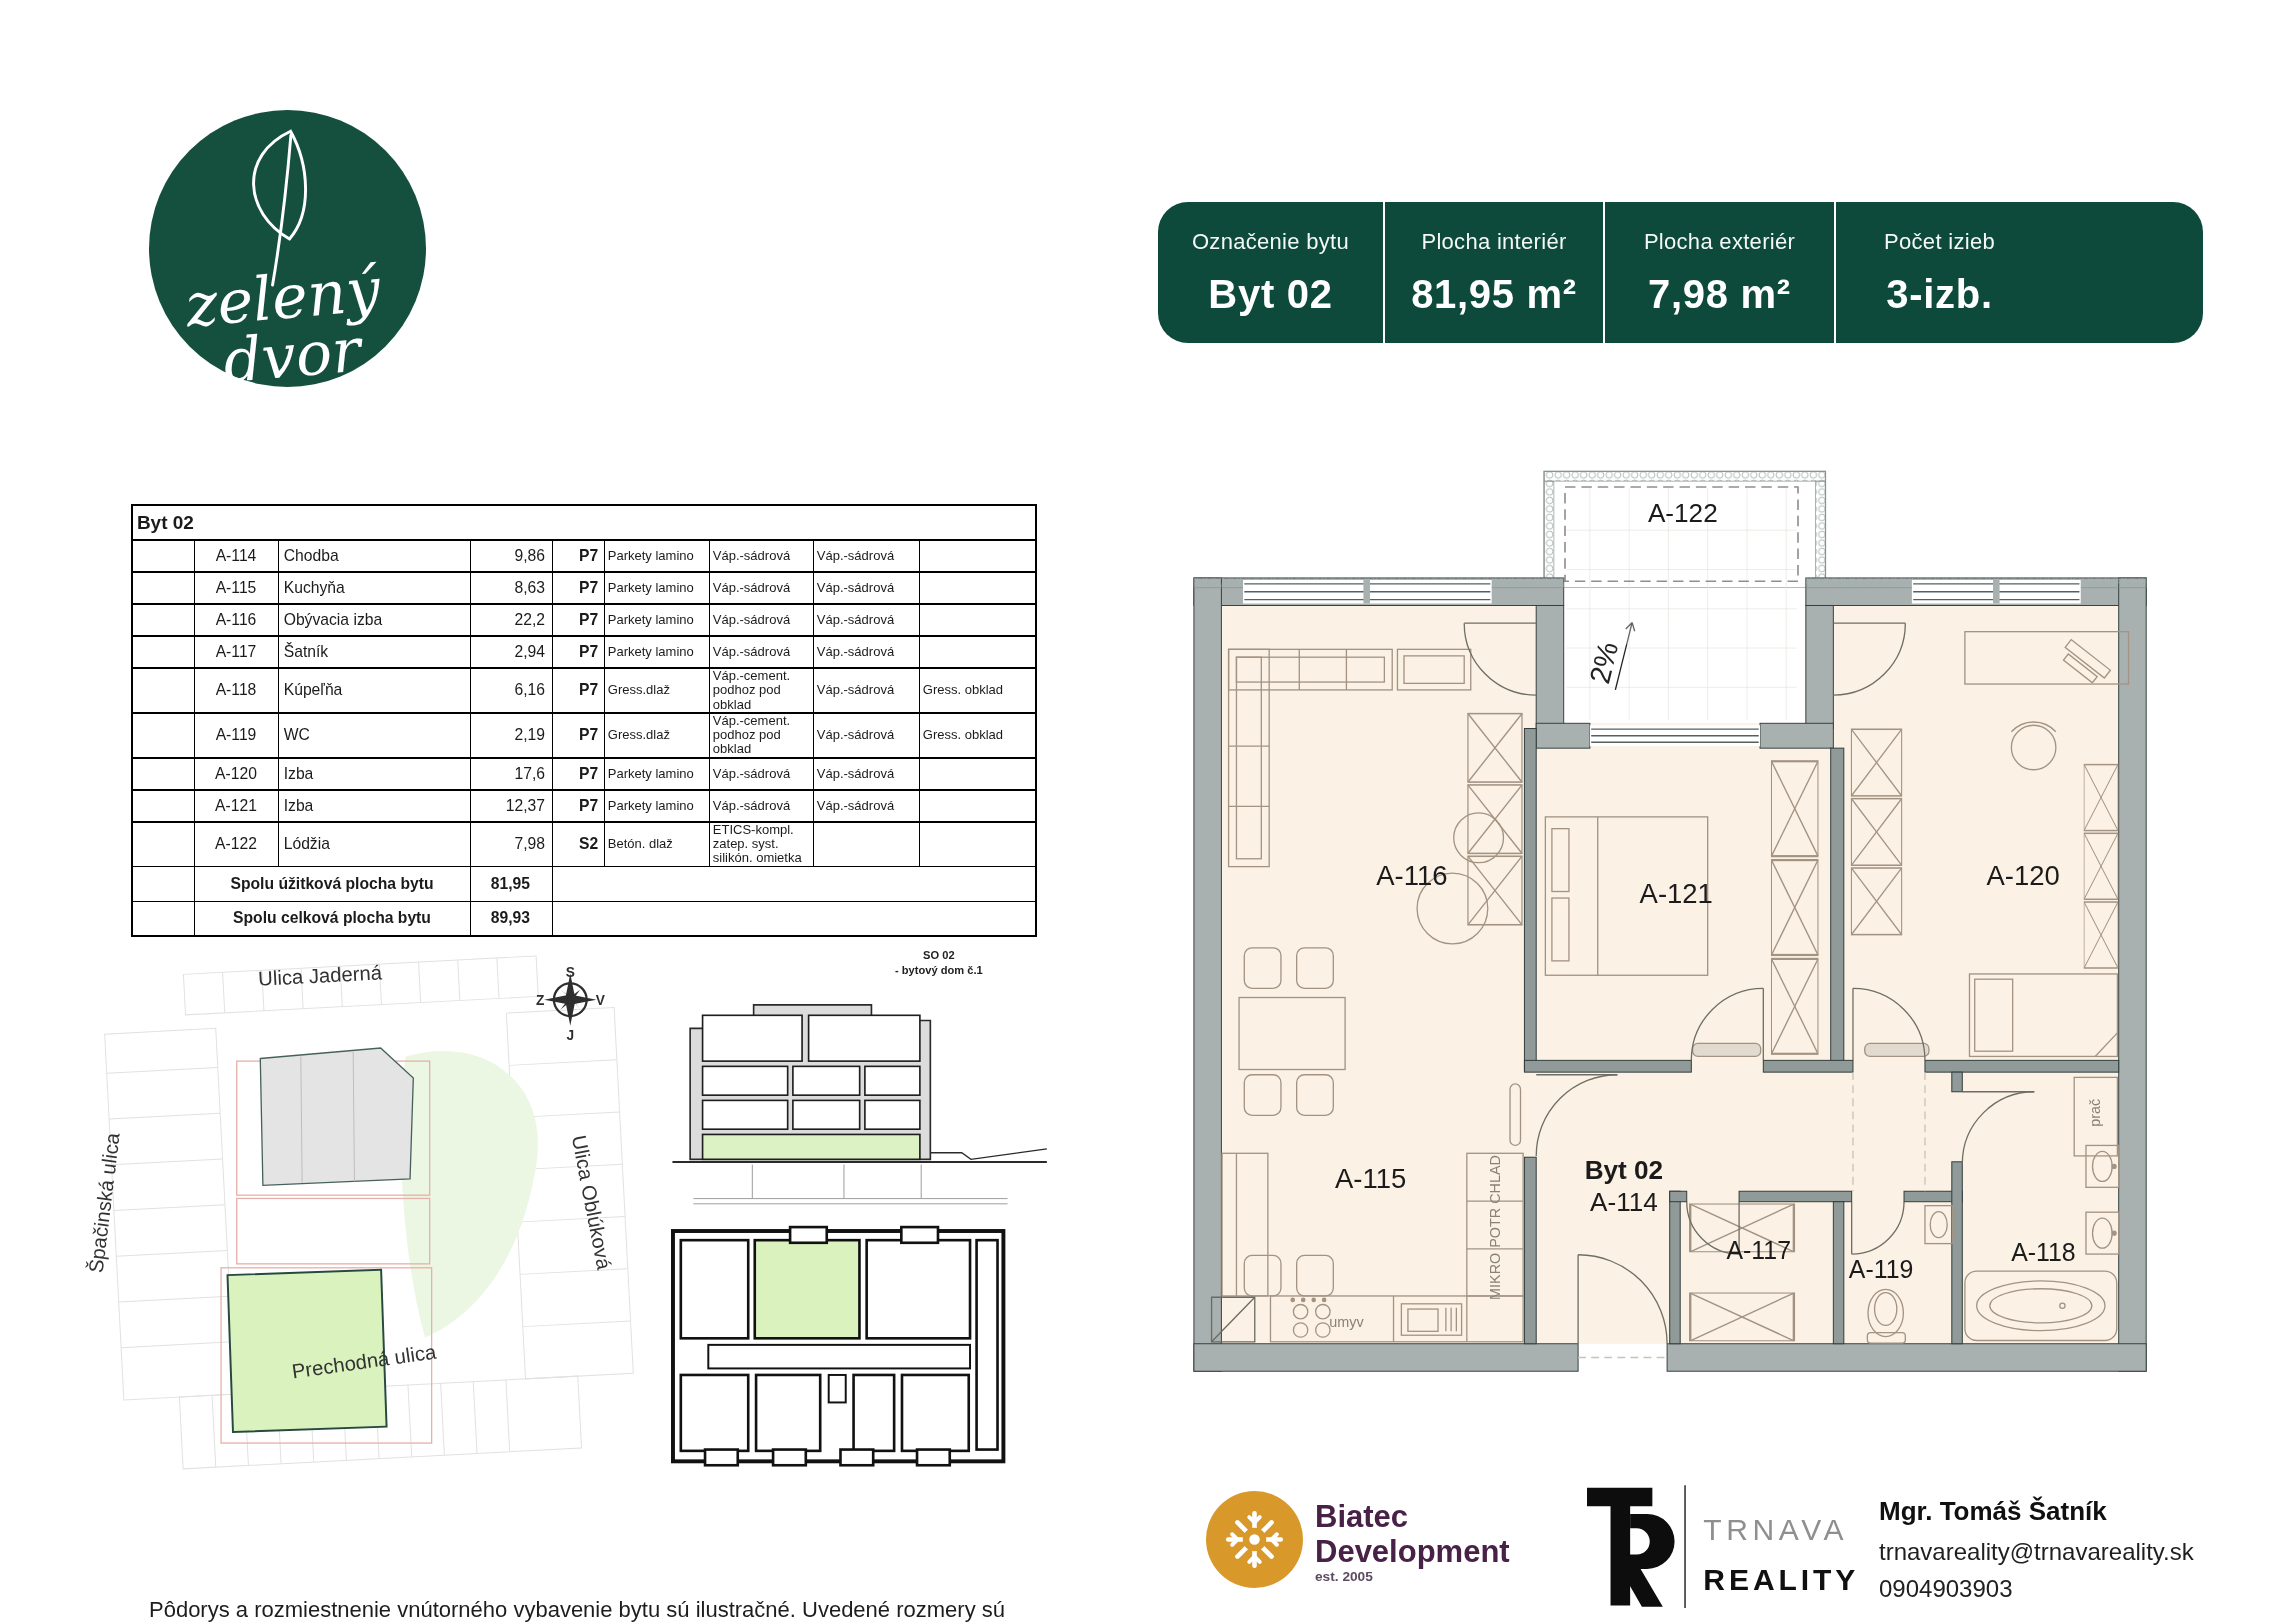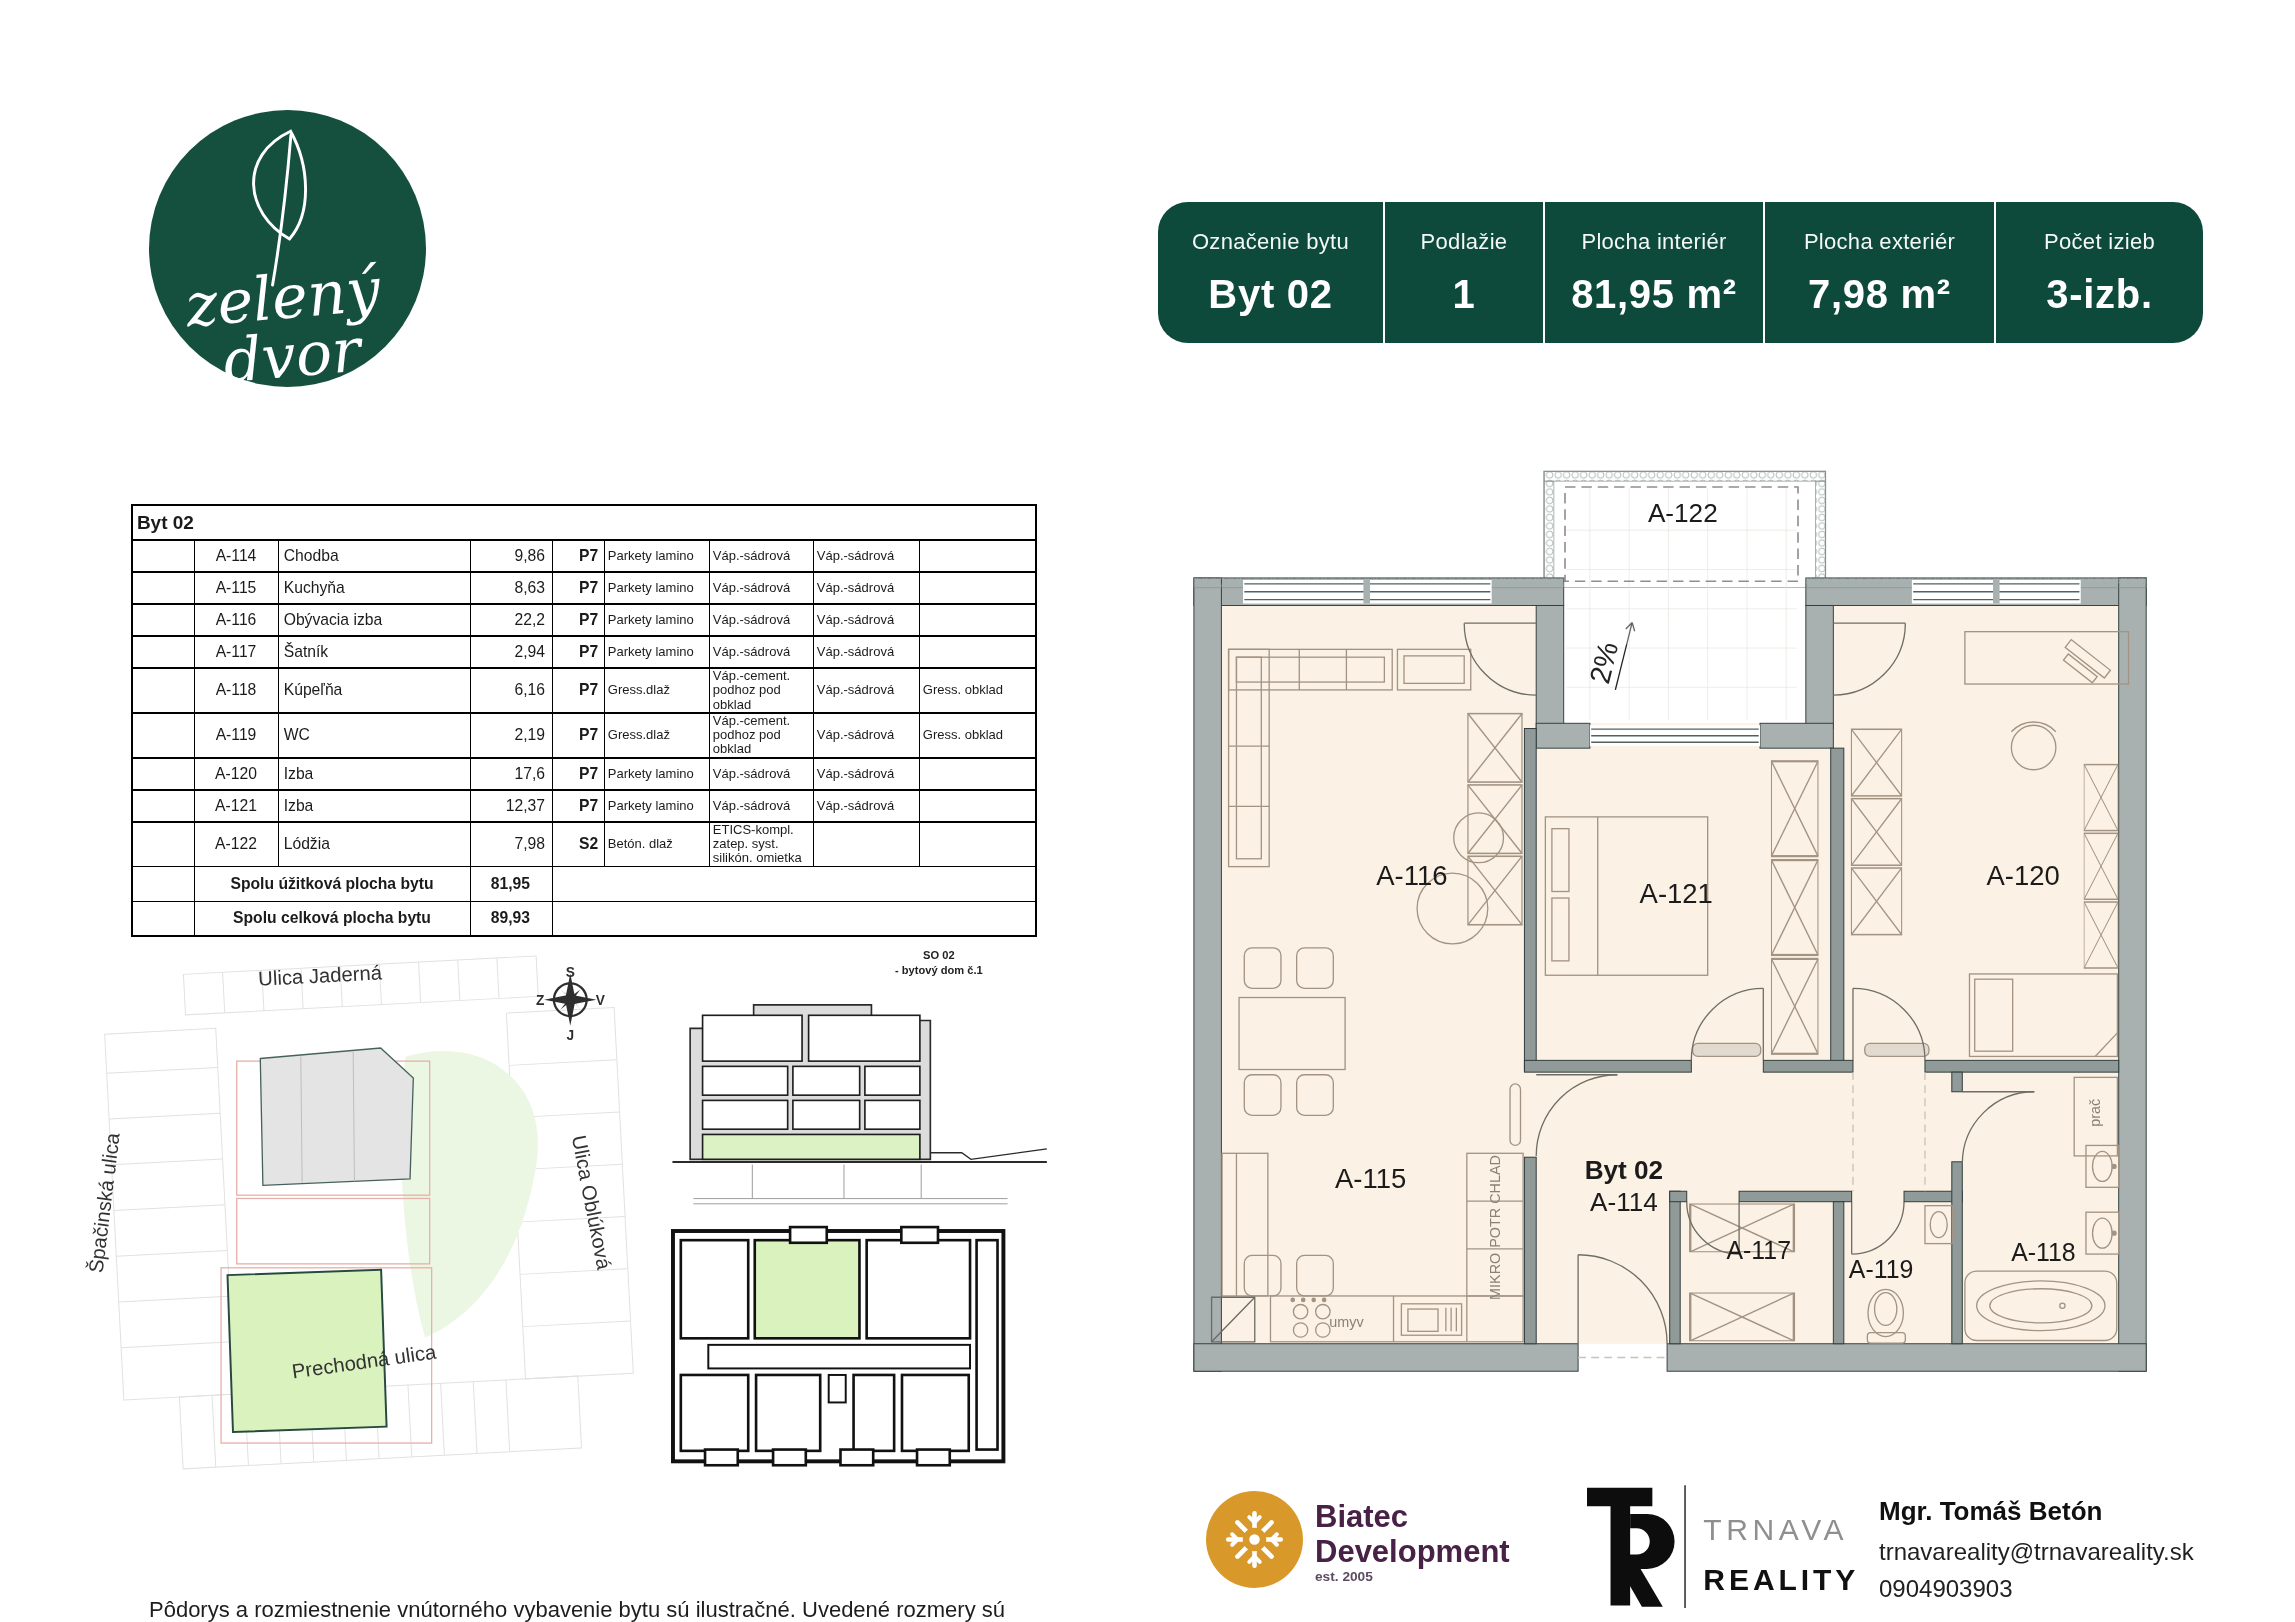--- a/index.html
+++ b/index.html
@@ -65,24 +65,20 @@
       <text class="script-font" x="206" y="318" font-size="92" fill="#ffffff" text-anchor="middle">zelený</text>
       <text class="script-font" x="212" y="408" font-size="92" fill="#ffffff" text-anchor="middle">dvor</text>
     </g>
   </svg>
 </div>
 
 <div class="abs bar">
   <div class="cell" style="width:225px">
     <div class="lbl">Označenie bytu</div>
     <div class="val">Byt 02</div>
-  </div>
-  <div class="cell" style="width:160px">
-    <div class="lbl">Podlažie</div>
-    <div class="val">1</div>
   </div>
   <div class="cell" style="width:220px">
     <div class="lbl">Plocha interiér</div>
     <div class="val">81,95 m²</div>
   </div>
   <div class="cell" style="width:231px">
     <div class="lbl">Plocha exteriér</div>
     <div class="val">7,98 m²</div>
   </div>
   <div class="cell" style="width:209px">
@@ -628,17 +624,17 @@
   <g fill="#0d0d0d">
     <path d="M0,12 h100 v28 h-34 v152 h-30 V40 H0 Z"></path>
     <path d="M66,52 h26 a42,42 0 0 1 0,84 h-10 l34,58 h-32 l-32,-56 v-24 h24 a20,20 0 0 0 0,-40 h-10 z"></path>
   </g>
   <line x1="150" y1="8" x2="150" y2="196" stroke="#3a3a3a" stroke-width="2.5"></line>
   <text x="178" y="92" font-size="46" letter-spacing="7" fill="#8f8f8f">TRNAVA</text>
   <text x="178" y="168" font-size="46" letter-spacing="6" fill="#101010" font-weight="bold">REALITY</text>
 </svg>
 
 <div class="abs contact">
-  <div class="nm">Mgr. Tomáš Betón</div>
+  <div class="nm">Mgr. Tomáš Šatník</div>
   <div class="em">trnavareality@trnavareality.sk</div>
   <div class="ph">0904903903</div>
 </div>
 
 
 </body></html>

